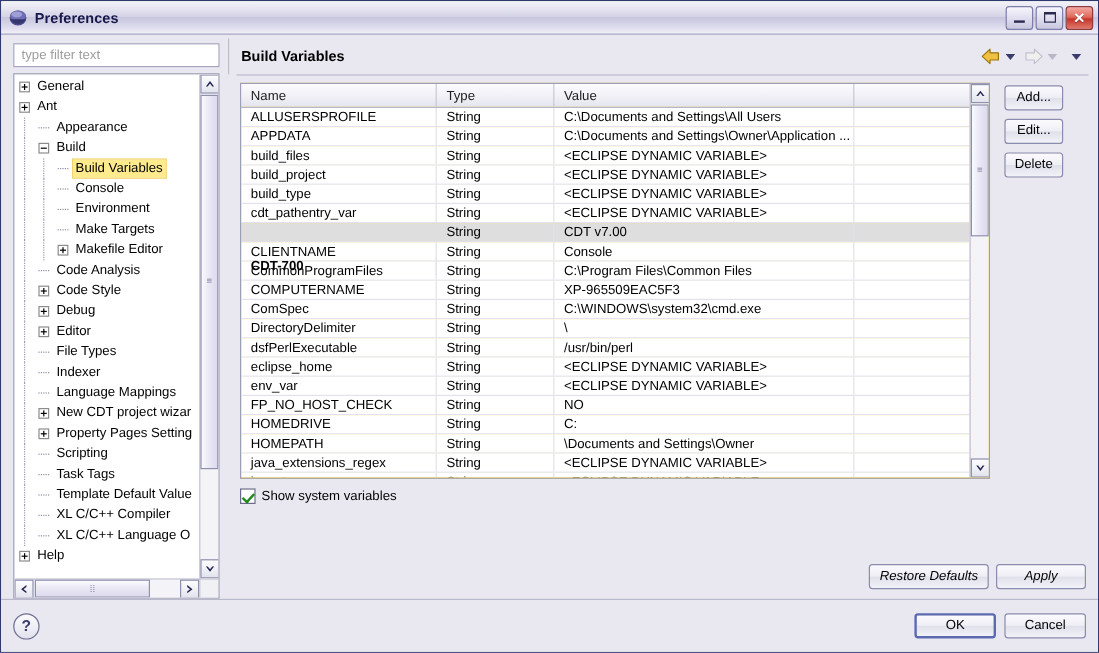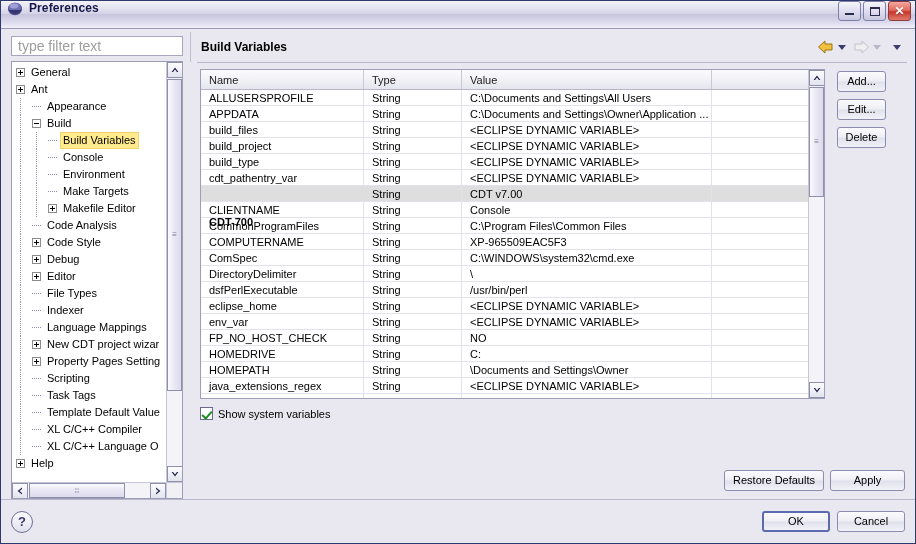--- a/index.html
+++ b/index.html
@@ -24,21 +24,21 @@
     flex-direction: column;
   }
 
   .titlebar {
     height: 28px;
     flex: 0 0 28px;
     background: linear-gradient(to bottom,
         #f2f2f8 0%, #e8e7f2 20%, #d4d2e6 48%, #c8c6dd 50%, #dedcee 82%, #f2f1f8 100%);
     border-bottom: 1px solid #9a9ab8;
     display: flex;
-    align-items: flex-start;
+    align-items: center;
     padding: 0 2px 0 6px;
     box-sizing: border-box;
     position: relative;
   }
   .title-icon {
     width: 16px; height: 16px;
     margin-right: 6px;
     position: relative;
     flex: 0 0 16px;
   }
@@ -97,21 +97,21 @@
     background: #fff;
     box-sizing: border-box;
     padding: 0 4px;
     display: flex;
     align-items: center;
     margin-bottom: 5px;
   }
   .filter-box input {
     border: 0; outline: none; width: 100%;
     font-family: "Liberation Sans", sans-serif;
-    font-size: 14px;
+    font-size: 11px;
     color: #333;
     background: transparent;
   }
   .filter-box input::placeholder { color: #9d9d9d; }
 
   .tree-wrap {
     flex: 1 1 auto;
     border: 1px solid #9d9db5;
     background: #fff;
     position: relative;
@@ -347,21 +347,21 @@
     background: linear-gradient(to bottom, #fbfbfe 0%, #eeeef5 48%, #e0e0ec 52%, #f2f2f8 100%);
     border: 1px solid #8c8cae;
     border-radius: 3px;
     padding: 3px 8px;
     box-sizing: border-box;
     text-align: center;
     white-space: nowrap;
     line-height: 13px;
   }
   .btn.side { width: 49px; padding: 3px 4px; }
-  .btn.wide { min-width: 75px; }
+  .btn.wide { min-width: 75px; font-style: italic; }
   .btn.default {
     border: 2px solid #5c6bb0;
     padding: 2px 8px;
   }
 
   .check-row {
     margin-top: 8px;
     display: flex;
     align-items: center;
     gap: 5px;

